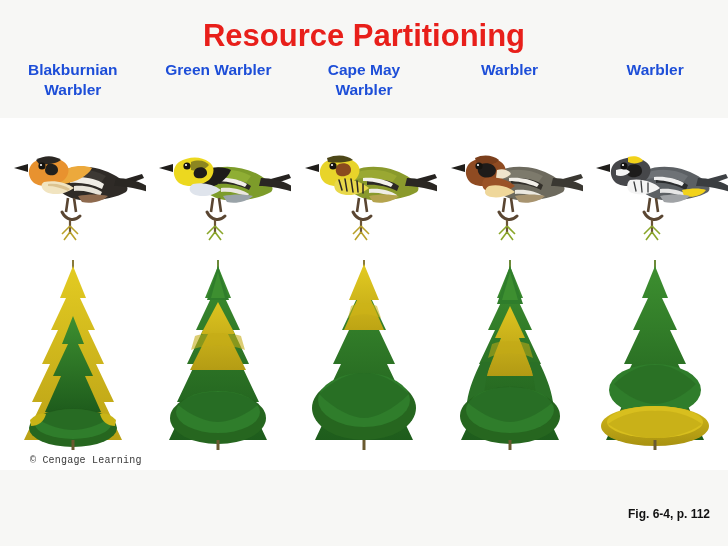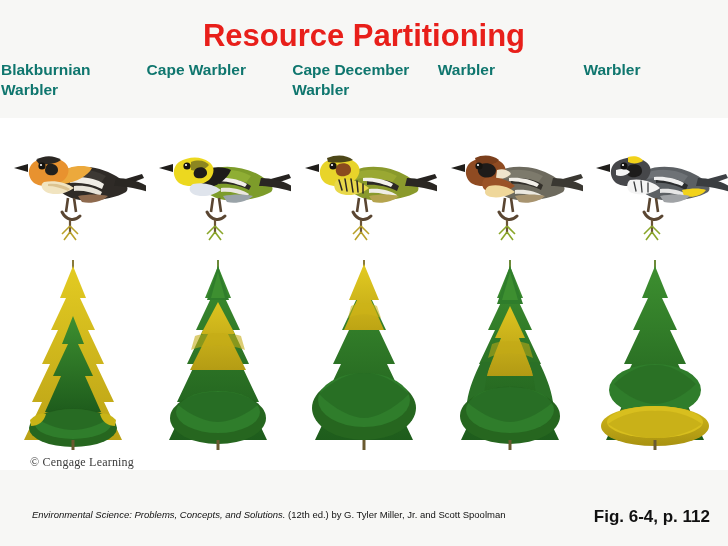--- a/index.html
+++ b/index.html
@@ -24,22 +24,22 @@
     line-height:1.05;
     white-space:nowrap;
   }
   
   .labels{
     position:absolute;left:0;top:60px;width:728px;height:50px;
     display:flex;
   }
   .label-cell{
     flex:1 1 0;
-    text-align:left;
-    font-size:15.5px;font-weight:bold;color:#0f766e;
+    text-align:center;
+    font-size:15.5px;font-weight:bold;color:#1d4ed8;
     line-height:1.30;
     padding:0 1px;
   }
   .label-cell .l2{display:block;}
   
   .panel{
     position:absolute;left:0;top:118px;width:728px;height:352px;
     background:#ffffff;
   }
   .cols{
@@ -61,58 +61,58 @@
   
   .tree-wrap{
     position:absolute;left:50%;bottom:0px;
     transform:translateX(-50%);
     width:146px;height:212px;
   }
   .tree-wrap svg{display:block;width:146px;height:212px;}
   
   .copyright{
     position:absolute;left:14px;top:455px;
-    font-size:12px;color:#3a3a3a;
-    font-family:Liberation Serif, serif;
+    font-size:10px;color:#3a3a3a;
+    font-family:Liberation Mono, monospace;
     letter-spacing:0.2px;
     padding-left:16px;
   }
   
   .footer{
     position:absolute;left:0;top:505px;width:728px;height:30px;
   }
   .src{
     position:absolute;left:32px;top:4px;
     font-size:9.5px;color:#111;
     font-family:"Liberation Sans", sans-serif;
   }
   .src .it{font-style:italic;}
   .figref{
     position:absolute;right:18px;top:2px;
-    font-size:17px;font-weight:bold;color:#111;
+    font-size:12px;font-weight:bold;color:#111;
     font-family:"Liberation Sans", sans-serif;
   }
 </style>
 </head>
 <body>
 
 <div id="figure">
 
   <div class="title">Resource Partitioning</div>
 
   <div class="labels">
     <div class="label-cell">
       <span>Blakburnian</span>
       <span class="l2">Warbler</span>
     </div>
     <div class="label-cell">
-      <span class="l2">Cape Warbler</span>
+      <span class="l2">Green Warbler</span>
     </div>
     <div class="label-cell">
-      <span>Cape December</span>
+      <span>Cape May</span>
       <span class="l2">Warbler</span>
     </div>
     <div class="label-cell">
       <span class="l2">Warbler</span>
     </div>
     <div class="label-cell">
       <span class="l2">Warbler</span>
     </div>
   </div>
 
@@ -427,17 +427,16 @@
           </svg>
         </div>
       </div>
 
     </div>
   </div>
 
   <div class="copyright">© Cengage Learning</div>
 
   <div class="footer">
-    <div class="src"><span class="it">Environmental Science: Problems, Concepts, and Solutions.</span><span> (12th ed.) by G. Tyler Miller, Jr. and Scott Spoolman</span></div>
     <div class="figref">Fig. 6-4, p. 112</div>
   </div>
 
 </div>
 
 </body></html>

